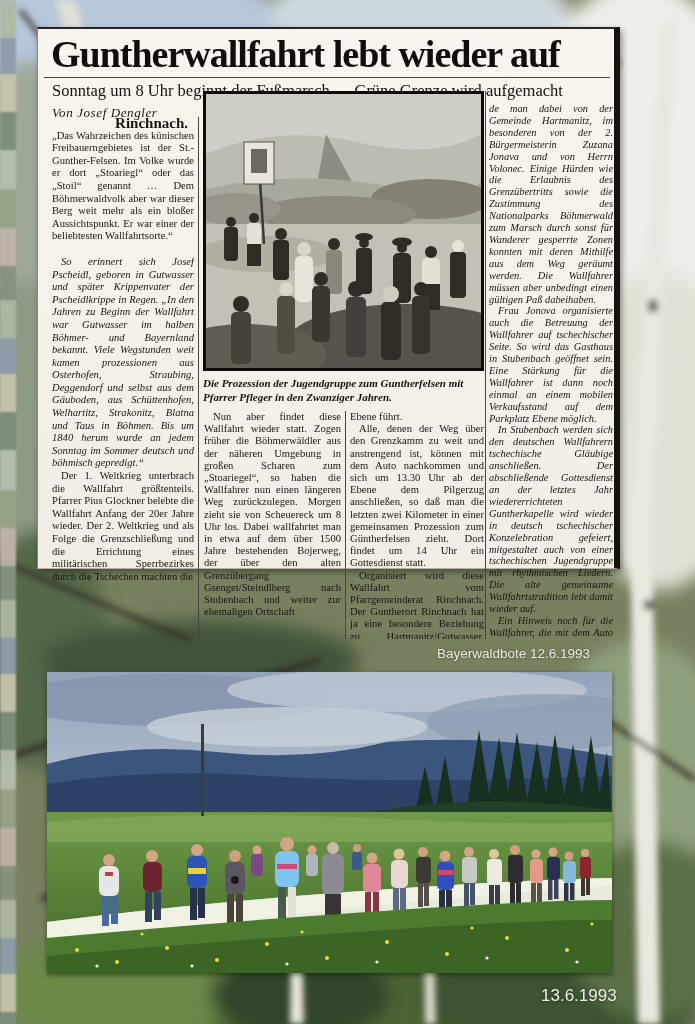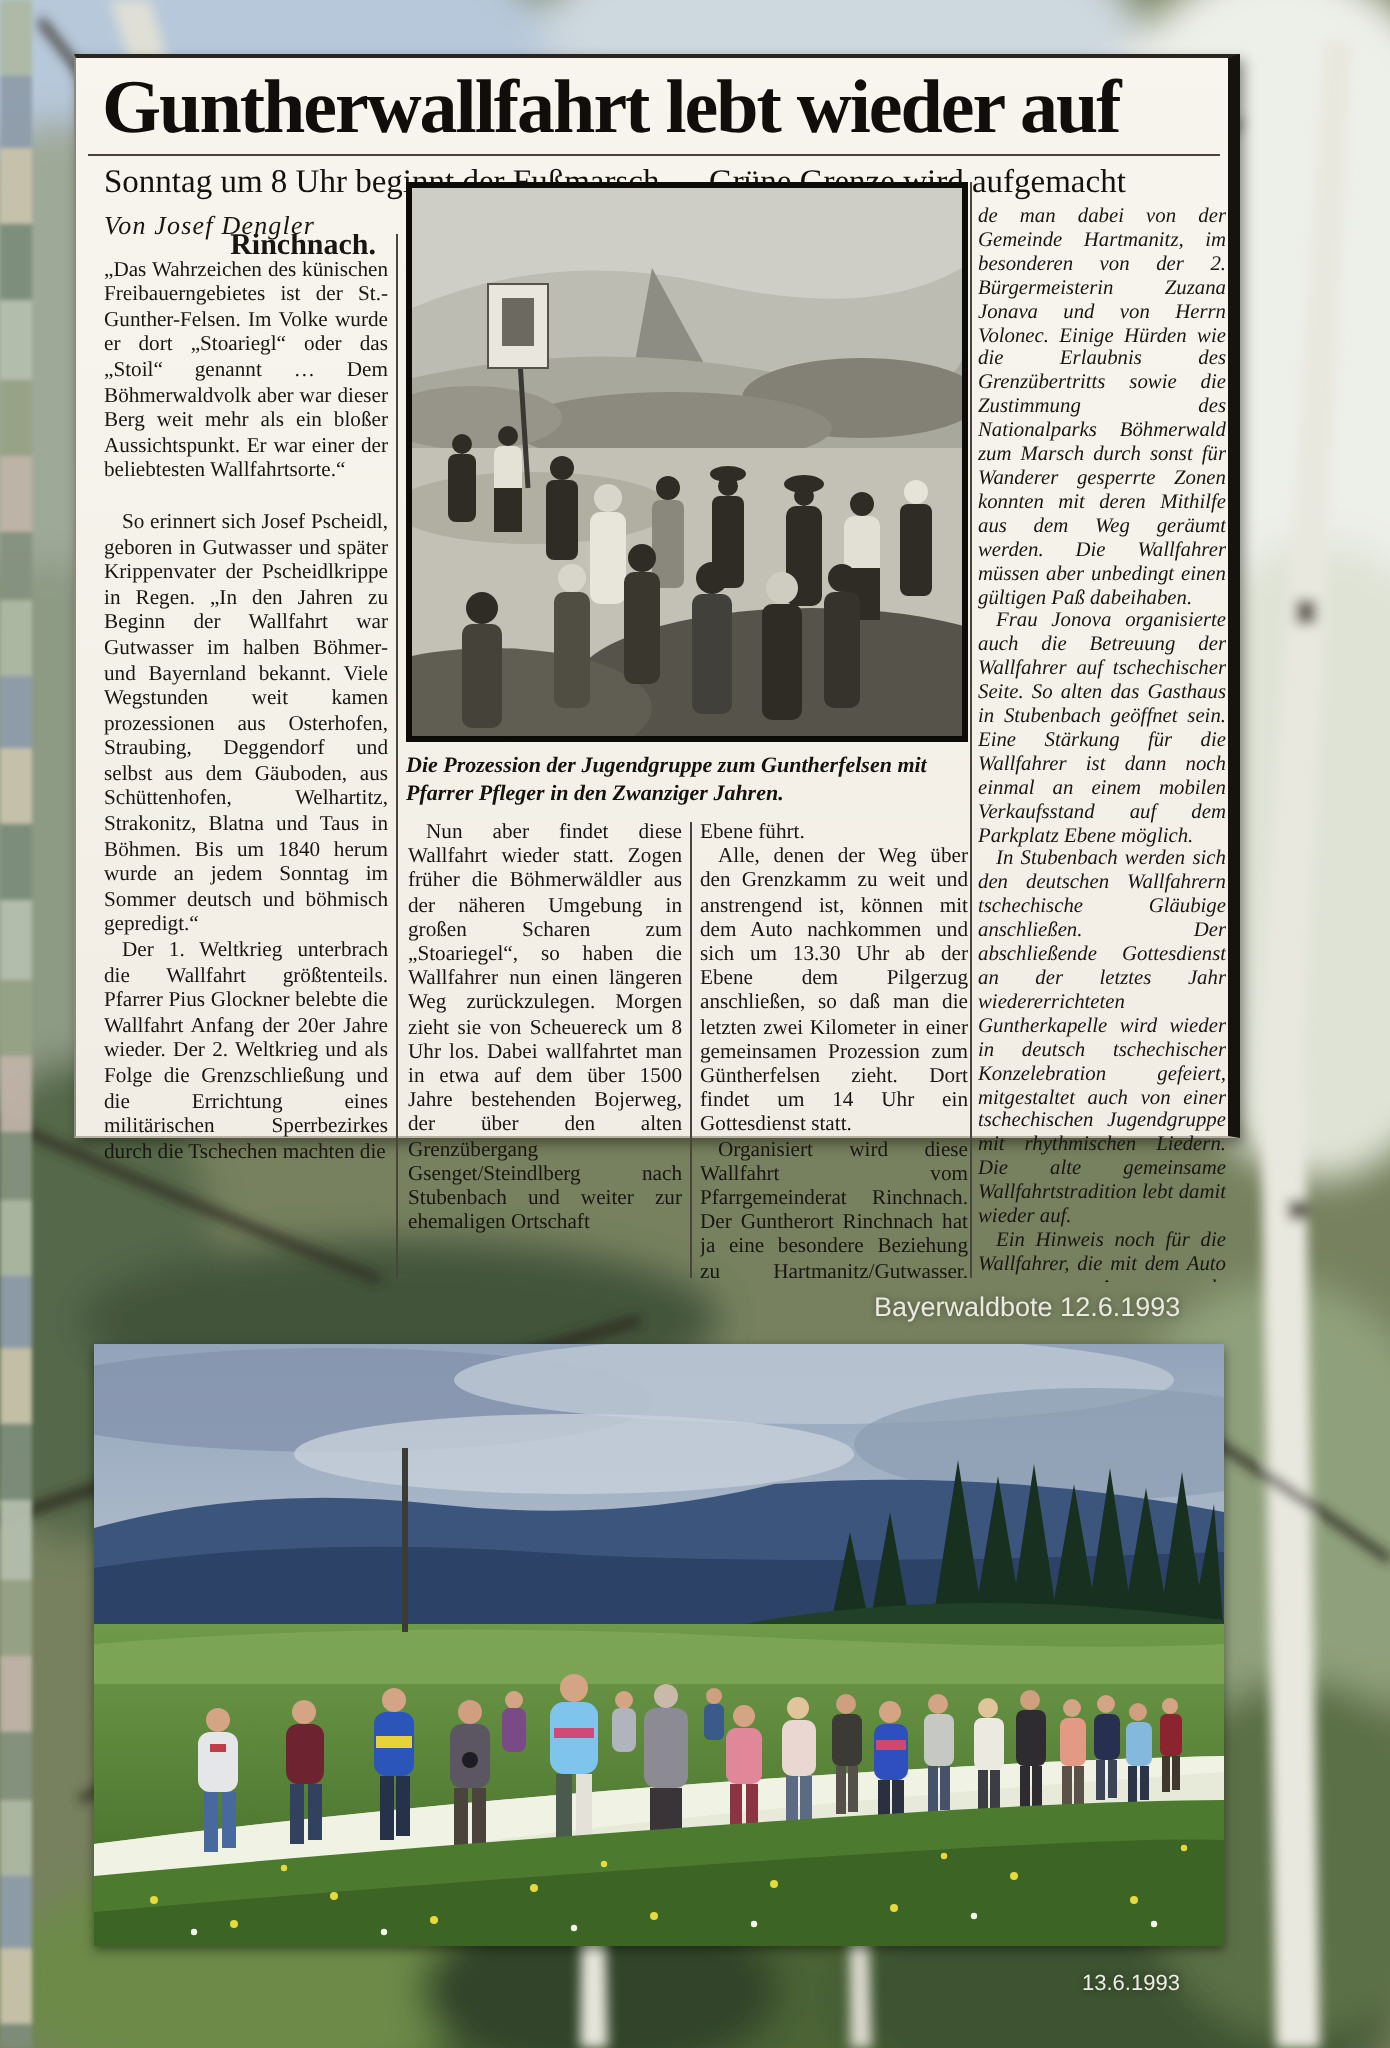--- a/index.html
+++ b/index.html
@@ -22,40 +22,40 @@
     box-shadow:2px 3px 6px rgba(20,20,10,.45);color:#191511;}
   .headline{position:absolute;left:13px;top:3px;width:560px;
     font-size:38px;font-weight:bold;letter-spacing:-1px;white-space:nowrap;color:#100d0a;}
   .headline-rule{position:absolute;left:6px;top:48px;width:566px;height:1px;background:#47423a;}
   .subheadline{position:absolute;left:14px;top:52px;width:560px;font-size:16.5px;color:#15120e;}
   .byline{position:absolute;left:14px;top:76px;width:150px;
     font-size:13px;font-style:italic;letter-spacing:.6px;}
   .col{position:absolute;font-size:10.6px;line-height:12.6px;text-align:justify;overflow:hidden;}
   .col p{margin:0;}
   .col p.ind{text-indent:9px;}
-  .col p.gap{margin-top:13px;}
+  .col p.gap{margin-top:13px;font-style:italic;}
   .dateline{font-weight:bold;text-align:right;padding-right:6px;font-size:15px;}
   .col1{left:14px;top:88px;width:142px;height:522px;}
   .col2{left:166px;top:382px;width:137px;height:228px;line-height:12.2px;}
   .col3{left:312px;top:382px;width:134px;height:228px;line-height:12.2px;}
   .col4{left:451px;top:74px;width:124px;height:538px;line-height:11.9px;font-size:10.4px;font-style:italic;}
   .vrule{position:absolute;width:1px;background:#4a453c;}
   .vr1{left:160px;top:88px;height:522px;}
   .vr2{left:307px;top:382px;height:228px;}
   .vr3{left:447px;top:62px;height:548px;}
   .bw-photo{position:absolute;left:165px;top:62px;width:281px;height:280px;
     border:3px solid #0d0b08;background:#cfcfc7;}
   .photo-caption{position:absolute;left:165px;top:348px;width:281px;
     font-size:11px;font-weight:bold;font-style:italic;line-height:13.5px;color:#15120e;}
   
   .source-attrib{position:absolute;left:437px;top:646px;
     font-family:"Liberation Sans",sans-serif;font-size:13.5px;color:rgba(245,244,238,.92);
     text-shadow:0 0 3px rgba(40,50,30,.6);}
   .photo-date{position:absolute;left:541px;top:986px;
-    font-family:"Liberation Sans",sans-serif;font-size:11px;color:rgba(248,246,240,.95);
+    font-family:"Liberation Sans",sans-serif;font-size:17px;color:rgba(248,246,240,.95);
     text-shadow:0 0 3px rgba(30,40,20,.7);}
   
   .color-photo{position:absolute;left:47px;top:672px;width:565px;height:301px;
     box-shadow:0 2px 5px rgba(10,15,5,.5);background:#5c8a3c;}
   svg{display:block;}
 </style>
 </head>
 <body>
 
 <div id="page">
@@ -222,21 +222,21 @@
     <div class="col col3">
       <p>Ebene führt.</p>
       <p class="ind">Alle, denen der Weg über den Grenzkamm zu weit und anstrengend ist, können mit dem Auto nachkommen und sich um 13.30 Uhr ab der Ebene dem Pilgerzug anschließen, so daß man die letzten zwei Kilometer in einer gemeinsamen Prozession zum Güntherfelsen zieht. Dort findet um 14 Uhr ein Gottesdienst statt.</p>
       <p class="ind">Organisiert wird diese Wallfahrt vom Pfarrgemeinderat Rinchnach. Der Guntherort Rinchnach hat ja eine besondere Beziehung zu Hartmanitz/Gutwasser. Wesentlich unterstützt wur-</p>
     </div>
 
     <div class="vrule vr3"></div>
 
     <div class="col col4">
       <p>de man dabei von der Gemeinde Hartmanitz, im besonderen von der 2. Bürgermeisterin Zuzana Jonava und von Herrn Volonec. Einige Hürden wie die Erlaubnis des Grenzübertritts sowie die Zustimmung des Nationalparks Böhmerwald zum Marsch durch sonst für Wanderer gesperrte Zonen konnten mit deren Mithilfe aus dem Weg geräumt werden. Die Wallfahrer müssen aber unbedingt einen gültigen Paß dabeihaben.</p>
-      <p class="ind">Frau Jonova organisierte auch die Betreuung der Wallfahrer auf tschechischer Seite. So alten das Gasthaus in Stubenbach geöffnet sein. Eine Stärkung für die Wallfahrer ist dann noch einmal an einem mobilen Verkaufsstand auf dem Parkplatz Ebene möglich.</p>
+      <p class="ind">Frau Jonova organisierte auch die Betreuung der Wallfahrer auf tschechischer Seite. So wird das Gasthaus in Stubenbach geöffnet sein. Eine Stärkung für die Wallfahrer ist dann noch einmal an einem mobilen Verkaufsstand auf dem Parkplatz Ebene möglich.</p>
       <p class="ind">In Stubenbach werden sich den deutschen Wallfahrern tschechische Gläubige anschließen. Der abschließende Gottesdienst an der letztes Jahr wiedererrichteten Guntherkapelle wird wieder in deutsch tschechischer Konzelebration gefeiert, mitgestaltet auch von einer tschechischen Jugendgruppe mit rhythmischen Liedern. Die alte gemeinsame Wallfahrtstradition lebt damit wieder auf.</p>
       <p class="ind">Ein Hinweis noch für die Wallfahrer, die mit dem Auto zum Ausgangspunkt Scheuereck fahren. Sie können mit dem Bus nach Scheuereck zu den geparkten Autos zurückfahren.</p>
     </div>
   </div>
 
   <div class="source-attrib">Bayerwaldbote 12.6.1993</div>
 
   <div class="color-photo">
     <svg width="565" height="301" viewBox="0 0 565 301">
       <defs>

